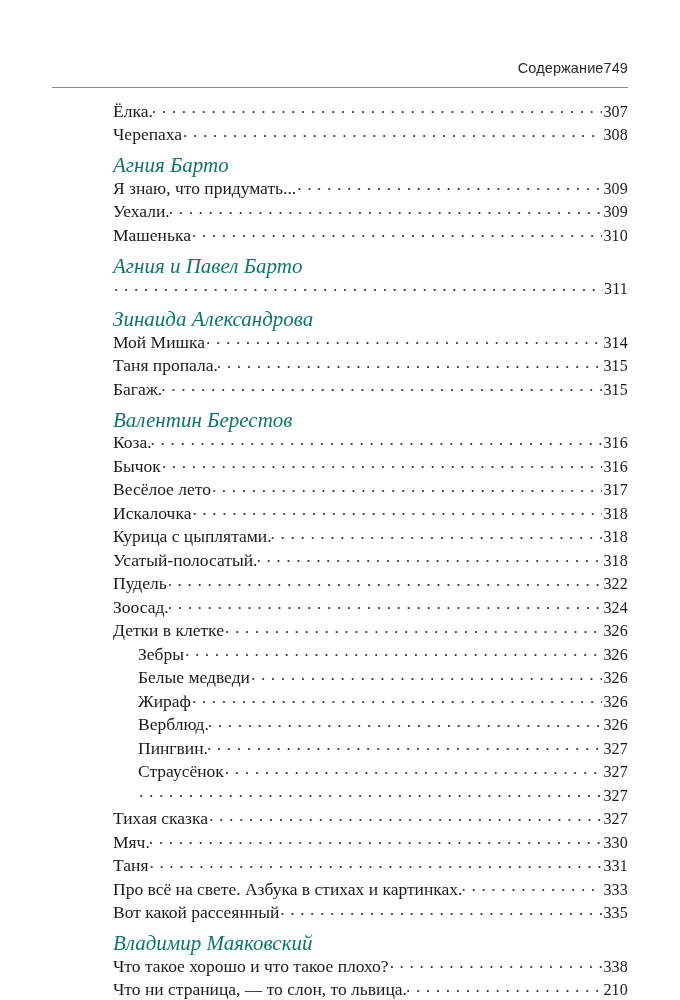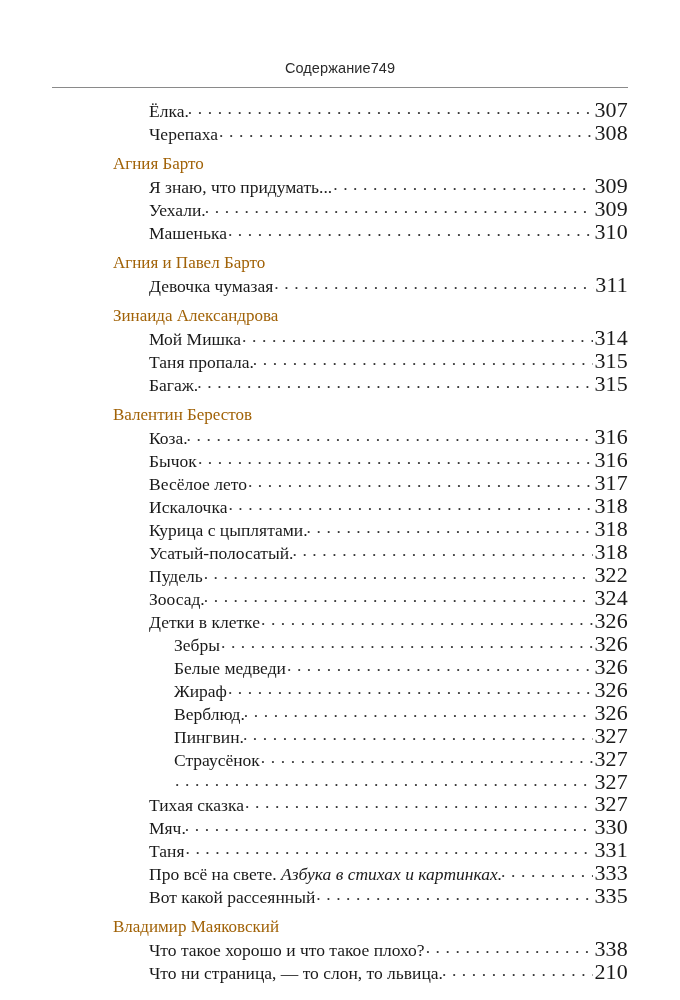--- a/index.html
+++ b/index.html
@@ -24,21 +24,21 @@
   }
 
   
   .running-head {
     position: absolute;
     left: 52px;
     top: 58px;
     width: 576px;
     display: flex;
     align-items: baseline;
-    justify-content: center;
+    justify-content: flex-end;
     font-family: "Liberation Sans", "DejaVu Sans", sans-serif;
     font-size: 14.5px;
     line-height: 20px;
     color: #2a2a2a;
     letter-spacing: .1px;
   }
   .running-head .rh-title { white-space: nowrap; }
   .running-head .rh-folio { white-space: nowrap; }
 
   .head-rule {
@@ -52,45 +52,44 @@
 
   
   .toc {
     position: absolute;
     left: 113px;
     top: 99px;
     width: 515px;
   }
 
   .toc-author {
-    font-size: 17px;
+    font-style: italic;
+    font-size: 21px;
     line-height: 22px;
     margin-top: 8px;
     white-space: nowrap;
-    color: #a16207;
+    color: #0f766e;
   }
   .toc-author:first-child { margin-top: 0; }
 
   .toc-entry {
     display: flex;
     align-items: baseline;
     font-size: 17.5px;
     line-height: 22px;
     white-space: nowrap;
     color: #1a1a1a;
-    margin-left: 36px;
   }
   .toc-entry.level-2 { padding-left: 25px; }
 
   .entry-title {
     flex: 0 1 auto;
     overflow: hidden;
   }
   .entry-title .subtitle {
-    font-style: italic;
   }
 
   .leader {
     flex: 1 1 auto;
     min-width: 6px;
     overflow: hidden;
     position: relative;
     height: 1em;
     margin: 0 1px;
   }
@@ -105,21 +104,21 @@
     font-size: 17.5px;
     line-height: 1em;
   }
   
   .toc-entry.tight .leader { margin-left: -1px; }
   .toc-entry.tight .leader::before { letter-spacing: .6px; }
 
   .entry-page {
     flex: 0 0 auto;
     text-align: right;
-    font-size: 22px;
+    font-size: 16px;
     letter-spacing: .2px;
   }
 </style>
 </head>
 <body>
 
 <div class="page">
 
   <div class="running-head">
     <span class="rh-title">Содержание</span>
@@ -150,21 +149,20 @@
         <span class="leader"></span>
         <span class="entry-page">309</span>
       </div>
       <div class="toc-entry level-1">
         <span class="entry-title">Машенька</span>
         <span class="leader"></span>
         <span class="entry-page">310</span>
       </div>
       <div class="toc-author">Агния и Павел Барто</div>
       <div class="toc-entry level-1">
-        <span class="entry-title">Девочка чумазая</span>
         <span class="leader"></span>
         <span class="entry-page">311</span>
       </div>
       <div class="toc-author">Зинаида Александрова</div>
       <div class="toc-entry level-1">
         <span class="entry-title">Мой Мишка</span>
         <span class="leader"></span>
         <span class="entry-page">314</span>
       </div>
       <div class="toc-entry level-1 tight">

